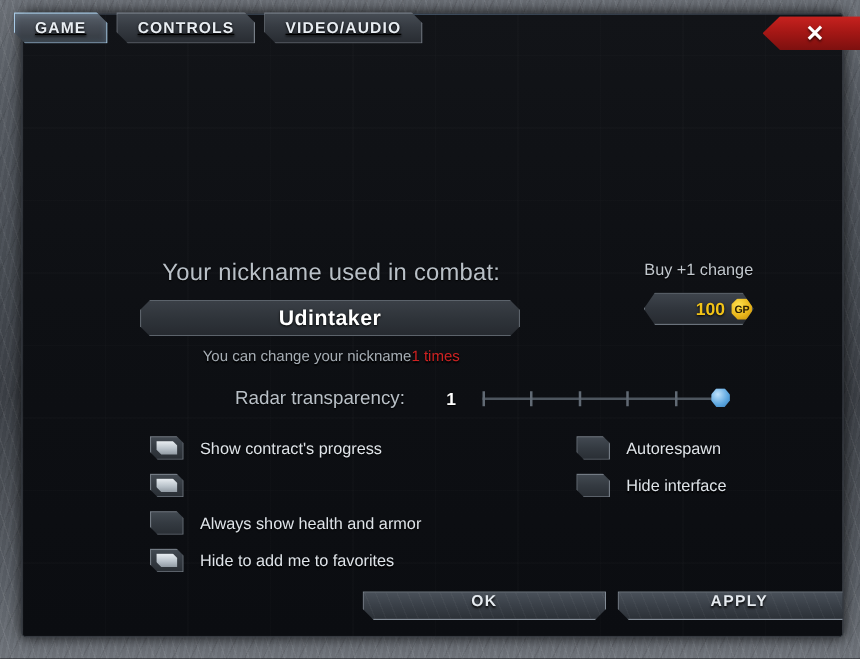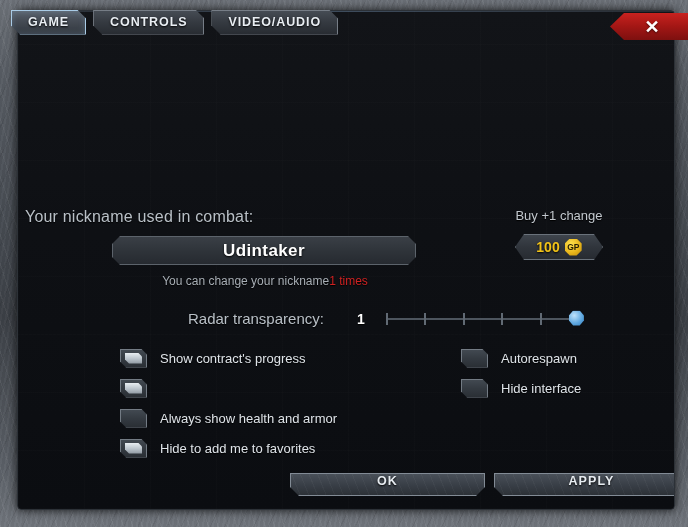--- a/index.html
+++ b/index.html
@@ -55,20 +55,21 @@
   
   .tabbar {
     position: absolute;
     left: 0; top: 7px;
     height: 30px;
     display: flex;
     align-items: center;
     gap: 7px;
     padding-left: 11px;
     z-index: 6;
+    text-decoration: underline;
   }
   .tab {
     position: relative;
     height: 25px;
     padding: 0 16px;
     display: flex; align-items: center; justify-content: center;
     font-size: 12.5px;
     font-weight: bold;
     letter-spacing: .9px;
     color: #e9eef3;
@@ -111,21 +112,22 @@
     left: 0; right: 0;
     top: 44px; bottom: 44px;
   }
 
   
   .nick-block {
     position: absolute;
     left: 0; right: 0; top: 153px;
   }
   .nick-label {
-    font-size: 16px;
+    text-align: center;
+    font-size: 19px;
     color: #b9c0c7;
     letter-spacing: .2px;
     text-shadow: 0 1px 1px #000;
     width: 480px;
     margin-left: 7px;
   }
   .nick-input {
     width: 304px;
     height: 29px;
     margin: 10px auto 0 94px;
@@ -168,21 +170,21 @@
     white-space: nowrap;
   }
   .buy-btn {
     margin-top: 11px;
     height: 26px;
     width: 88px;
     margin-left: 16px;
     background: linear-gradient(180deg, #3e444c 0%, #30353c 50%, #272b31 100%);
     border: 1px solid #6a727b;
     clip-path: polygon(9px 0, calc(100% - 9px) 0, 100% 50%, calc(100% - 9px) 100%, 9px 100%, 0 50%);
-    display: flex; align-items: center; justify-content: center;
+    display: flex; align-items: center; justify-content: flex-end;
     gap: 5px;
     cursor: pointer;
   }
   .buy-amount {
     font-size: 14px;
     font-weight: bold;
     color: #f2c318;
     text-shadow: 0 1px 2px #000;
   }
   .gp-coin {

